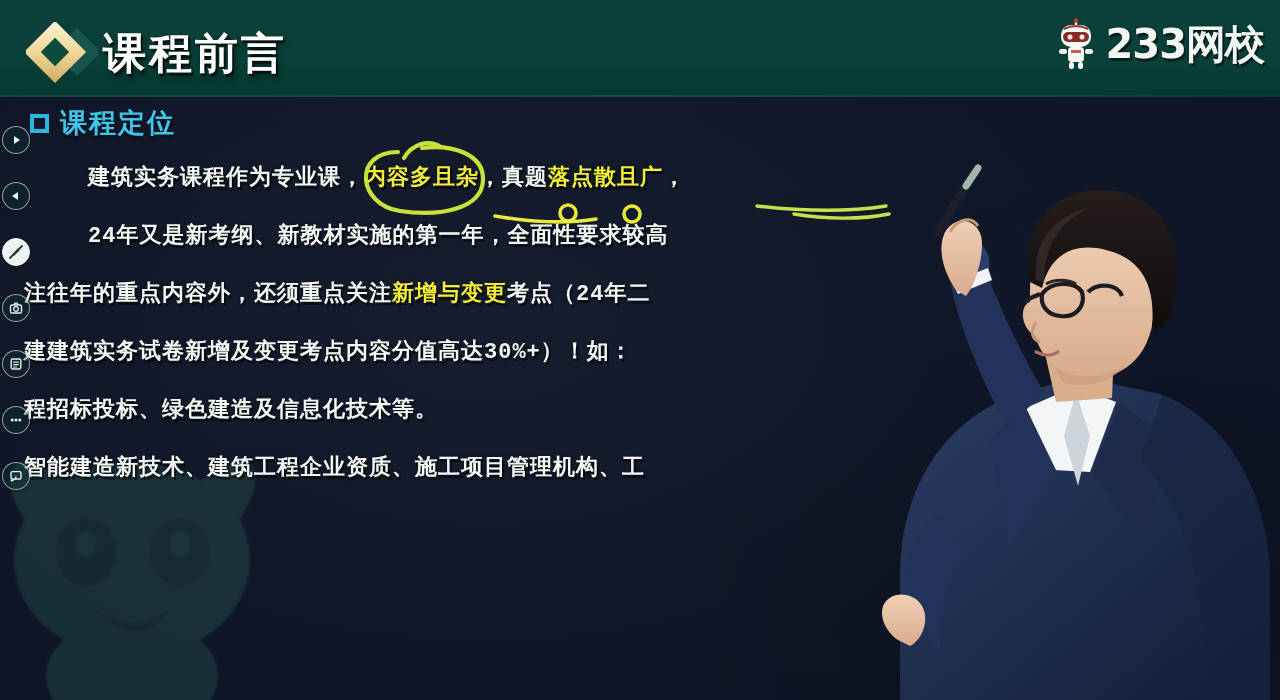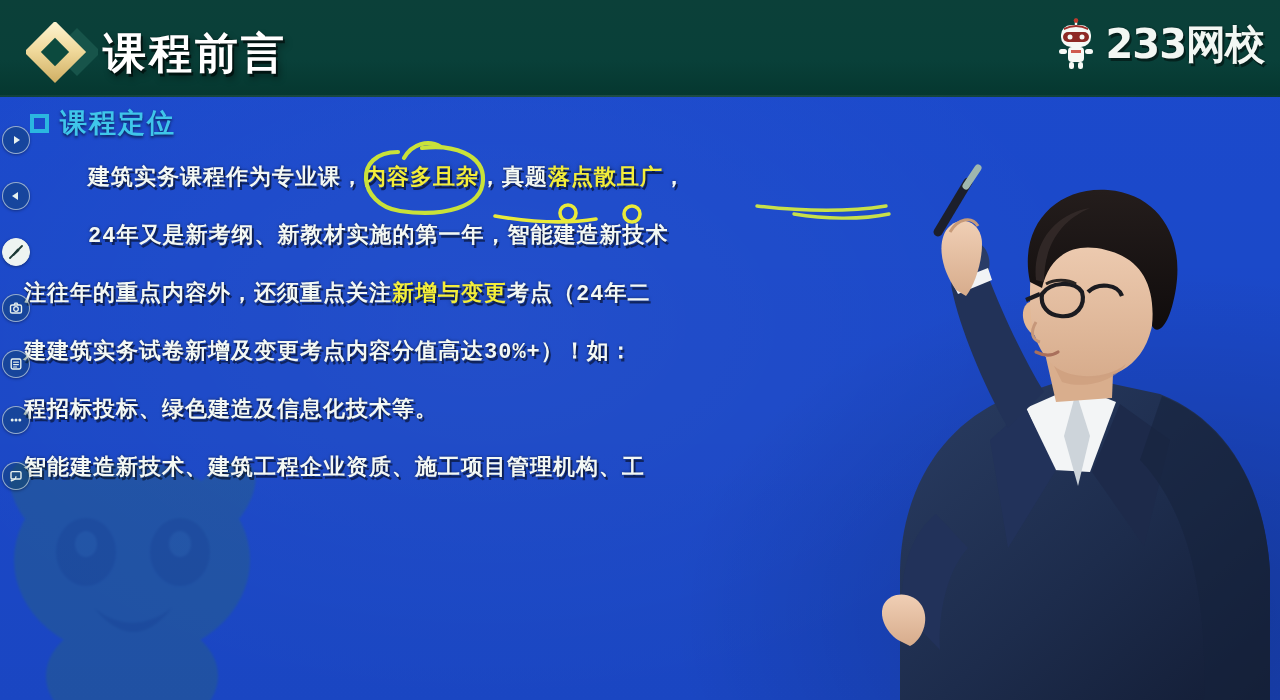--- a/index.html
+++ b/index.html
@@ -8,21 +8,21 @@
   body {
     font-family:"DejaVu Sans","Liberation Sans",sans-serif;
     background:#023a33;
     position:relative;
   }
 
   
   #stage {
     position:absolute; inset:0;
     width:1280px; height:700px;
-    background:#1d4ed8;
+    background:#0f172a;
     overflow:hidden;
   }
 
   
   #board-texture {
     position:absolute; inset:0;
     background:
       radial-gradient(ellipse 900px 560px at 38% 46%, rgba(255,255,255,.035), rgba(0,0,0,0) 70%),
       radial-gradient(ellipse 700px 480px at 92% 88%, rgba(0,0,0,.22), rgba(0,0,0,0) 72%),
       linear-gradient(180deg, rgba(0,0,0,.05), rgba(0,0,0,.10));
@@ -215,21 +215,21 @@
     </div>
   </div>
 
   <div id="subhead">
     <span id="subhead-bullet"></span>
     <span id="subhead-text">课程定位</span>
   </div>
 
   <div id="body-text">
       <p><span class="indent"></span><span>建筑实务课程作为</span><span>专业课</span><span>，</span><span class="hl-yellow">内容多且杂</span><span>，真题</span><span class="hl-yellow">落点散且广</span><span>，</span></p>
-      <p><span class="indent"></span><span>24年又是新考纲、新教材实施的第一年，智能建造新技术</span></p>
+      <p><span class="indent"></span><span>24年又是新考纲、新教材实施的第一年，全面性要求较高</span></p>
       <p><span>注往年的重点内容外，还须重点关注</span><span class="hl-yellow">新增与变更</span><span>考点（24年二</span></p>
       <p><span>建建筑实务试卷新增及变更考点内容分值高达30%+）！如：</span></p>
       <p><span>程招标投标、绿色建造及信息化技术等。</span></p>
       <p><span>智能建造新技术、建筑工程企业资质、施工项目管理机构、工</span></p>
     </div>
 
   <svg id="annotations" viewBox="0 0 1280 700">
 
     <g fill="none" stroke="#c9e23a" stroke-width="4.2" stroke-linecap="round">
       <path d="M398 152 C352 152 358 205 400 211 C443 217 482 208 483 180 C484 154 452 144 422 148"></path>

